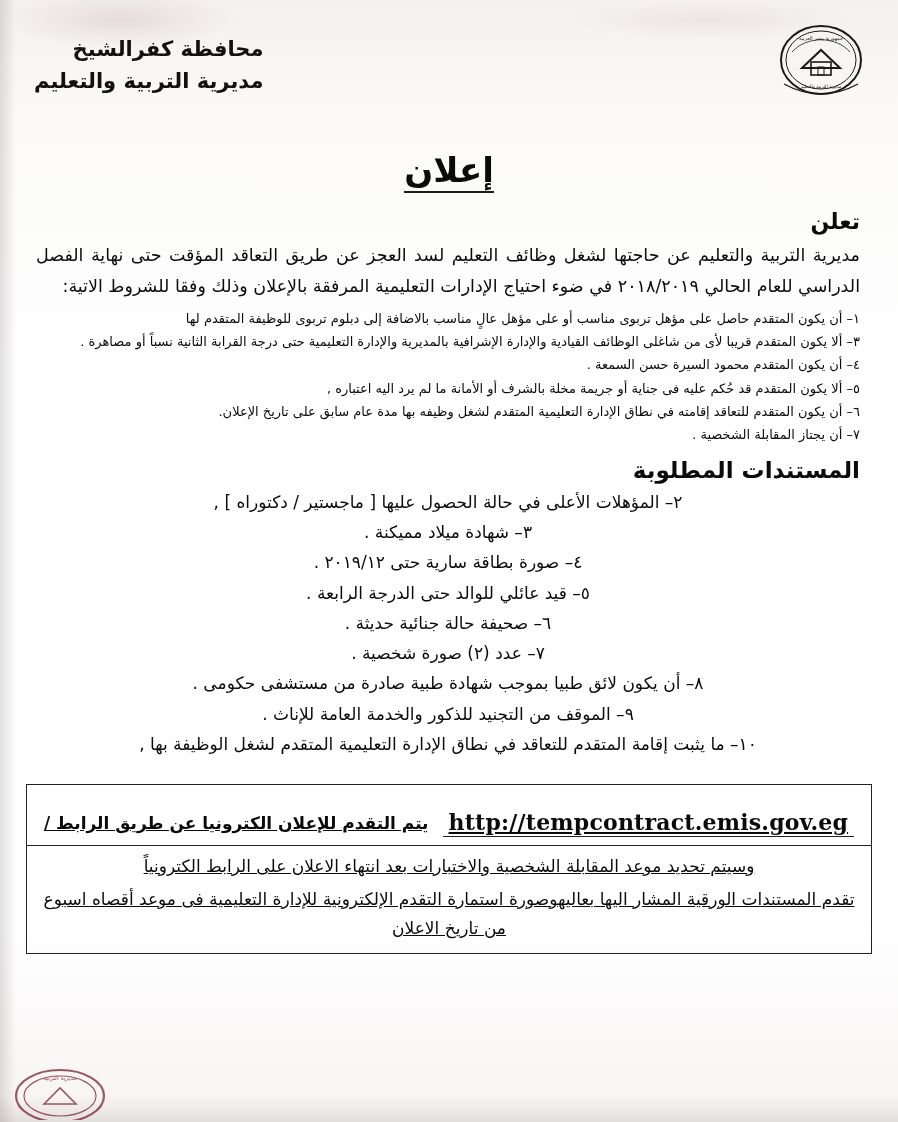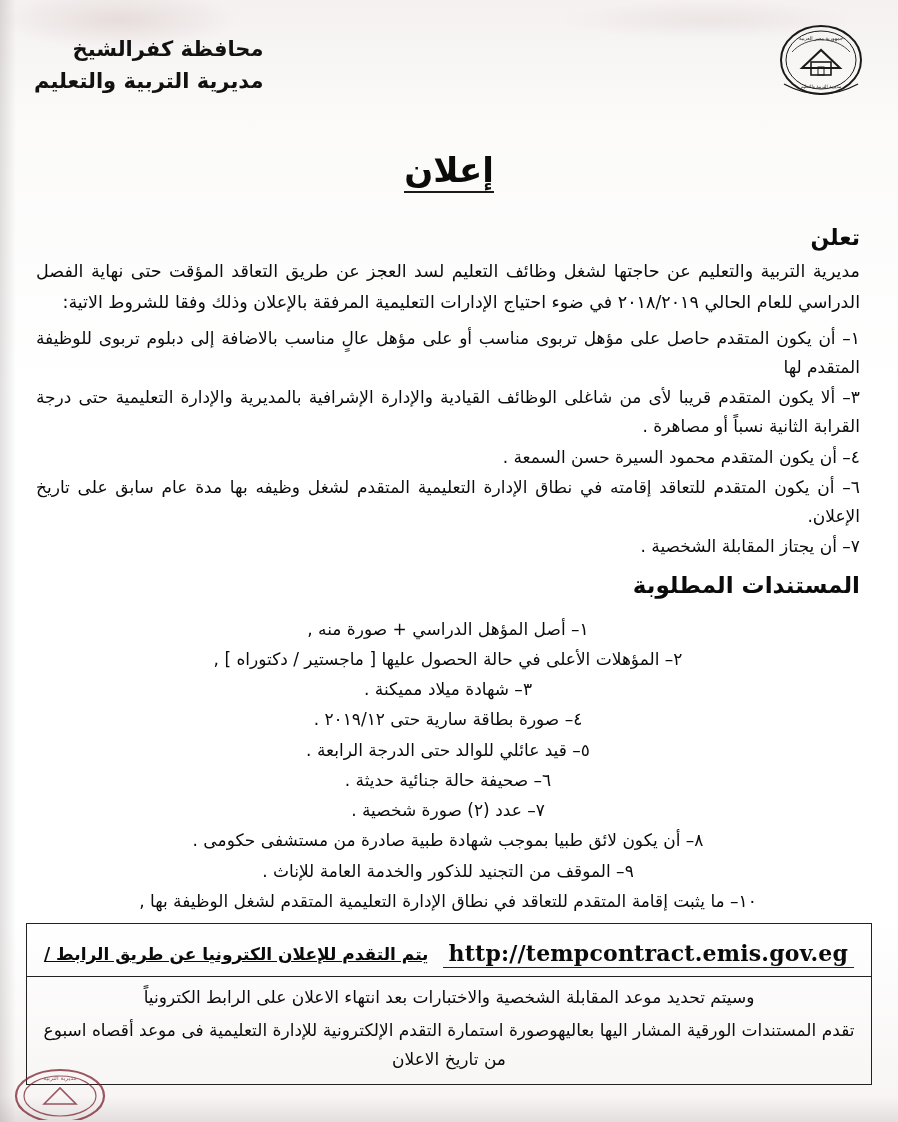--- a/index.html
+++ b/index.html
@@ -76,68 +76,69 @@
     line-height: 1.1;
   }
 
   .content {
     padding: 0 38px 0 36px;
     text-align: right;
   }
   .section-head {
     font-size: 22px;
     font-weight: bold;
-    margin: 32px 0 6px 0;
+    margin: 16px 0 6px 0;
     text-align: right;
   }
 
   .intro {
     font-size: 17.5px;
     line-height: 1.75;
     text-align: justify;
     text-align-last: right;
     margin: 2px 0 6px 0;
   }
 
   ul.conditions {
     list-style: none;
     margin: 0;
     padding: 0;
   }
   ul.conditions li {
-    font-size: 17px;
+    font-size: 13px;
     line-height: 1.72;
     margin-bottom: 1px;
     text-align: justify;
     text-align-last: right;
     padding-right: 0;
   }
   .docs-head {
     font-size: 23px;
     font-weight: bold;
     text-align: right;
-    margin: 10px 0 16px 0;
+    margin: 10px 0 4px 0;
   }
   ul.docs {
     list-style: none;
     margin: 0;
     padding: 0;
     text-align: center;
   }
   ul.docs li {
     font-size: 17px;
     line-height: 1.78;
     text-align: center;
   }
 
   .footer-box {
-    margin: 7px 26px 0 26px;
+    margin: 25px 26px 0 26px;
     border: 1.5px solid #222;
-    padding: 16px 12px 10px 12px;
-    text-align: center;
+    padding: 24px 12px 10px 12px;
+    text-align: center;
+    text-decoration: underline;
   }
   .link-row {
     display: flex;
     flex-direction: row-reverse;
     align-items: center;
     justify-content: center;
     gap: 14px;
     border-bottom: 0;
     padding-bottom: 2px;
   }
@@ -220,28 +221,28 @@
 
   <div class="content">
     <div class="section-head">تعلن</div>
 
     <p class="intro">مديرية التربية والتعليم عن حاجتها لشغل وظائف التعليم لسد العجز عن طريق التعاقد المؤقت حتى نهاية الفصل الدراسي للعام الحالي ٢٠١٨/٢٠١٩ في ضوء احتياج الإدارات التعليمية المرفقة بالإعلان وذلك وفقا للشروط الاتية:</p>
 
     <ul class="conditions">
       <li>١– أن يكون المتقدم حاصل على مؤهل تربوى مناسب أو على مؤهل عالٍ مناسب بالاضافة إلى دبلوم تربوى للوظيفة المتقدم لها</li>
       <li>٣– ألا يكون المتقدم قريبا لأى من شاغلى الوظائف القيادية والإدارة الإشرافية بالمديرية والإدارة التعليمية حتى درجة القرابة الثانية نسباً أو مصاهرة .</li>
       <li>٤– أن يكون المتقدم محمود السيرة حسن السمعة .</li>
+      <li>٥– ألا يكون المتقدم قد حُكم عليه فى جناية أو جريمة مخلة بالشرف أو الأمانة ما لم يرد اليه اعتباره ,</li>
       <li>٦– أن يكون المتقدم للتعاقد إقامته في نطاق الإدارة  التعليمية المتقدم لشغل وظيفه بها مدة عام سابق على تاريخ الإعلان.</li>
       <li>٧– أن يجتاز المقابلة الشخصية .</li>
     </ul>
 
     <div class="docs-head">المستندات المطلوبة</div>
 
     <ul class="docs">
-      <li>١– أصل المؤهل الدراسي + صورة منه ,</li>
       <li>٢– المؤهلات الأعلى في حالة الحصول عليها [ ماجستير / دكتوراه ] ,</li>
       <li>٣– شهادة ميلاد مميكنة .</li>
       <li>٤– صورة بطاقة سارية حتى ٢٠١٩/١٢ .</li>
       <li>٥– قيد عائلي للوالد حتى الدرجة الرابعة .</li>
       <li>٦– صحيفة حالة جنائية حديثة .</li>
       <li>٧– عدد (٢) صورة شخصية .</li>
       <li>٨– أن يكون لائق طبيا بموجب شهادة طبية صادرة من مستشفى حكومى .</li>
       <li>٩– الموقف من التجنيد للذكور والخدمة العامة للإناث .</li>
       <li>١٠– ما يثبت إقامة المتقدم للتعاقد في نطاق الإدارة التعليمية المتقدم لشغل الوظيفة بها ,</li>
     </ul>

